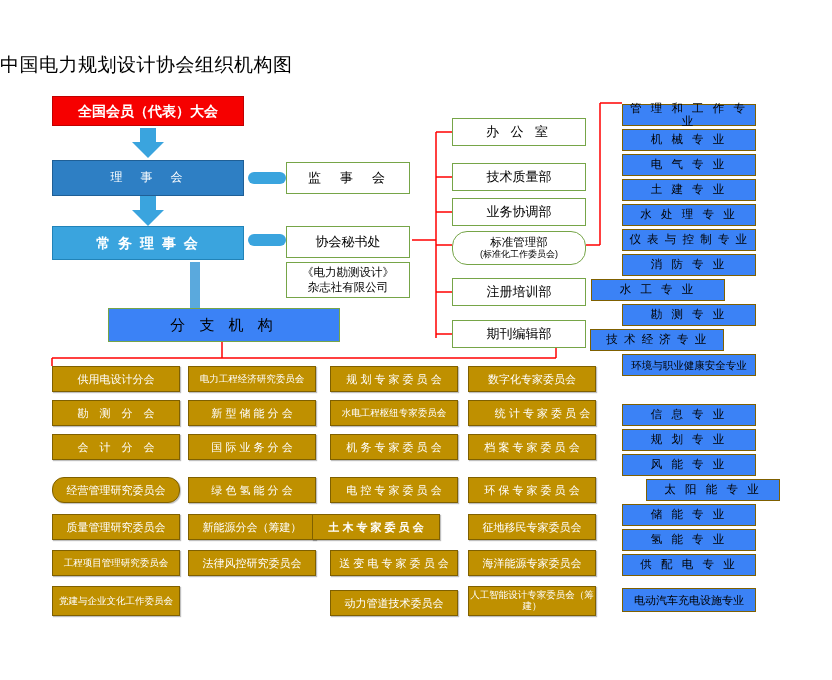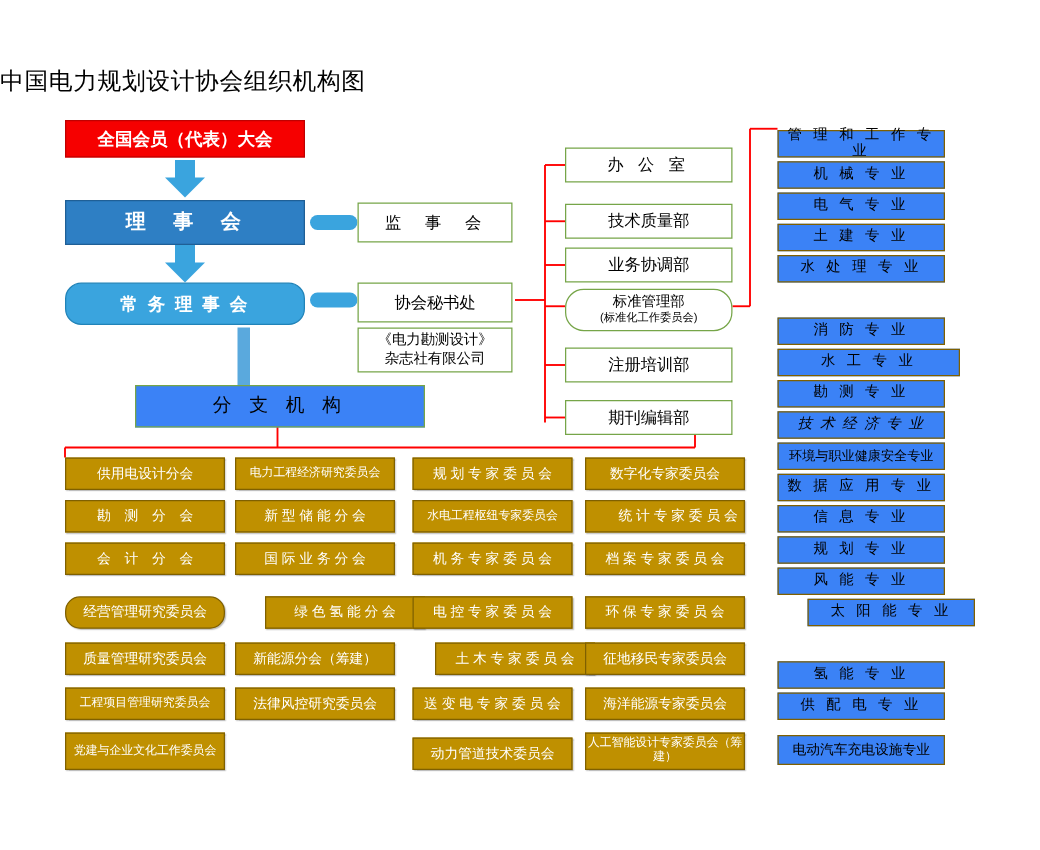--- a/index.html
+++ b/index.html
@@ -41,22 +41,22 @@
     background: #f60000;
     color: #ffffff;
     font-size: 14px;
     font-weight: bold;
     border: 1px solid #c00000;
   }
   
   .b-blue {
     background: #2e7fc4;
     color: #ffffff;
-    font-size: 16px;
-    font-weight: bold;
+    font-size: 12px;
+    font-weight: normal;
     border: 1px solid #1f5f96;
     letter-spacing: 3px;
   }
   .b-blue2 {
     background: #3aa4de;
     color: #ffffff;
     font-size: 14px;
     font-weight: bold;
     border: 1px solid #2183b8;
     letter-spacing: 2px;
@@ -149,21 +149,21 @@
     <path d="M 556,358 L 556,348" stroke="#ff0000" stroke-width="1.5" fill="none"></path>
     <path d="M 52,358 L 52,366" stroke="#ff0000" stroke-width="1.5" fill="none"></path>
   </svg>
 
   <div class="box b-red" style="left:52px; top:96px; width:192px; height:30px;">全国会员（代表）大会</div>
 
   <div class="box b-blue" style="left:52px; top:160px; width:192px; height:36px;">理　事　会</div>
 
   <div class="box b-white" style="left:286px; top:162px; width:124px; height:32px; letter-spacing:3px;">监　事　会</div>
 
-  <div class="box b-blue2" style="left:52px; top:226px; width:192px; height:34px;border-radius:13px;">常 务 理 事 会</div>
+  <div class="box b-blue2" style="left:52px; top:226px; width:192px; height:34px;">常 务 理 事 会</div>
 
   <div class="box b-white" style="left:286px; top:226px; width:124px; height:32px;">协会秘书处</div>
 
   <div class="box b-white-sm two-line" style="left:286px; top:262px; width:124px; height:36px;">
     <span class="l1">《电力勘测设计》</span>
     <span class="l1">杂志社有限公司</span>
   </div>
 
   <div class="box b-branch" style="left:108px; top:308px; width:232px; height:34px;">分 支 机 构</div>
 
@@ -175,54 +175,55 @@
     <span class="l2">(标准化工作委员会)</span>
   </div>
   <div class="box b-white" style="left:452px; top:278px; width:134px; height:28px;">注册培训部</div>
   <div class="box b-white" style="left:452px; top:320px; width:134px; height:28px;">期刊编辑部</div>
 
   <div class="box b-list sp" style="left:622px; top:104px; width:134px; height:22px;">管 理 和 工 作 专 业</div>
   <div class="box b-list sp" style="left:622px; top:129px; width:134px; height:22px;">机 械 专 业</div>
   <div class="box b-list sp" style="left:622px; top:154px; width:134px; height:22px;">电 气 专 业</div>
   <div class="box b-list sp" style="left:622px; top:179px; width:134px; height:22px;">土 建 专 业</div>
   <div class="box b-list sp" style="left:622px; top:204px; width:134px; height:22px;">水 处 理 专 业</div>
+  <div class="box b-list sp2" style="left:622px; top:229px; width:134px; height:22px;">仪 表 与 控 制 专 业</div>
   <div class="box b-list sp" style="left:622px; top:254px; width:134px; height:22px;">消 防 专 业</div>
-  <div class="box b-list sp" style="left:622px; top:279px; width:146px; height:22px;">水 工 专 业</div>
+  <div class="box b-list sp" style="left:591px; top:279px; width:134px; height:22px;">水 工 专 业</div>
   <div class="box b-list sp" style="left:622px; top:304px; width:134px; height:22px;">勘 测 专 业</div>
-  <div class="box b-list sp2" style="left:622px; top:329px; width:134px; height:22px;font-style:italic;">技 术 经 济 专 业</div>
+  <div class="box b-list sp2" style="left:590px; top:329px; width:134px; height:22px;">技 术 经 济 专 业</div>
   <div class="box b-list" style="left:622px; top:354px; width:134px; height:22px; font-size:10.5px;">环境与职业健康安全专业</div>
-  <div class="box b-list sp" style="left:622px; top:379px; width:134px; height:22px;">数 据 应 用 专 业</div>
   <div class="box b-list sp" style="left:622px; top:404px; width:134px; height:22px;">信 息 专 业</div>
   <div class="box b-list sp" style="left:622px; top:429px; width:134px; height:22px;">规 划 专 业</div>
   <div class="box b-list sp" style="left:622px; top:454px; width:134px; height:22px;">风 能 专 业</div>
   <div class="box b-list sp" style="left:622px; top:479px; width:134px; height:22px;margin-left:24px;">太 阳 能 专 业</div>
+  <div class="box b-list sp" style="left:622px; top:504px; width:134px; height:22px;">储 能 专 业</div>
   <div class="box b-list sp" style="left:622px; top:529px; width:134px; height:22px;">氢 能 专 业</div>
   <div class="box b-list sp" style="left:622px; top:554px; width:134px; height:22px;">供 配 电 专 业</div>
   <div class="box b-list" style="left:622px; top:588px; width:134px; height:24px; font-size:11px;">电动汽车充电设施专业</div>
 
   <div class="box b-gold" style="left:52px; top:366px; width:128px; height:26px;">供用电设计分会</div>
   <div class="box b-gold" style="left:52px; top:400px; width:128px; height:26px;">勘　测　分　会</div>
   <div class="box b-gold" style="left:52px; top:434px; width:128px; height:26px;">会　计　分　会</div>
   <div class="box b-gold" style="left:52px; top:477px; width:128px; height:26px;border-radius:12px;">经营管理研究委员会</div>
   <div class="box b-gold" style="left:52px; top:514px; width:128px; height:26px;">质量管理研究委员会</div>
   <div class="box b-gold" style="left:52px; top:550px; width:128px; height:26px; font-size:9.5px;">工程项目管理研究委员会</div>
   <div class="box b-gold" style="left:52px; top:586px; width:128px; height:30px; font-size:9.5px;">党建与企业文化工作委员会</div>
 
   <div class="box b-gold" style="left:188px; top:366px; width:128px; height:26px; font-size:9.5px;">电力工程经济研究委员会</div>
   <div class="box b-gold" style="left:188px; top:400px; width:128px; height:26px;">新 型 储 能 分 会</div>
   <div class="box b-gold" style="left:188px; top:434px; width:128px; height:26px;">国 际 业 务 分 会</div>
-  <div class="box b-gold" style="left:188px; top:477px; width:128px; height:26px;margin-left:24px;">绿 色 氢 能 分 会</div>
+  <div class="box b-gold" style="left:188px; top:477px; width:128px; height:26px;">绿 色 氢 能 分 会</div>
   <div class="box b-gold" style="left:188px; top:514px; width:128px; height:26px;">新能源分会（筹建）</div>
   <div class="box b-gold" style="left:188px; top:550px; width:128px; height:26px;">法律风控研究委员会</div>
 
   <div class="box b-gold" style="left:330px; top:366px; width:128px; height:26px;">规 划 专 家 委 员 会</div>
   <div class="box b-gold" style="left:330px; top:400px; width:128px; height:26px; font-size:9.5px;">水电工程枢纽专家委员会</div>
   <div class="box b-gold" style="left:330px; top:434px; width:128px; height:26px;">机 务 专 家 委 员 会</div>
   <div class="box b-gold" style="left:330px; top:477px; width:128px; height:26px;">电 控 专 家 委 员 会</div>
-  <div class="box b-gold" style="left:348px; top:514px; width:128px; height:26px;">土 木 专 家 委 员 会</div>
+  <div class="box b-gold" style="left:312px; top:514px; width:128px; height:26px;font-weight:bold;">土 木 专 家 委 员 会</div>
   <div class="box b-gold" style="left:330px; top:550px; width:128px; height:26px;">送 变 电 专 家 委 员 会</div>
   <div class="box b-gold" style="left:330px; top:590px; width:128px; height:26px;">动力管道技术委员会</div>
 
   <div class="box b-gold" style="left:468px; top:366px; width:128px; height:26px;">数字化专家委员会</div>
   <div class="box b-gold" style="left:468px; top:400px; width:128px; height:26px;padding-left:21px;">统 计 专 家 委 员 会</div>
   <div class="box b-gold" style="left:468px; top:434px; width:128px; height:26px;">档 案 专 家 委 员 会</div>
   <div class="box b-gold" style="left:468px; top:477px; width:128px; height:26px;">环 保 专 家 委 员 会</div>
   <div class="box b-gold" style="left:468px; top:514px; width:128px; height:26px;">征地移民专家委员会</div>
   <div class="box b-gold" style="left:468px; top:550px; width:128px; height:26px;">海洋能源专家委员会</div>
   <div class="box b-gold" style="left:468px; top:586px; width:128px; height:30px; font-size:9.5px;">人工智能设计专家委员会（筹建）</div>

